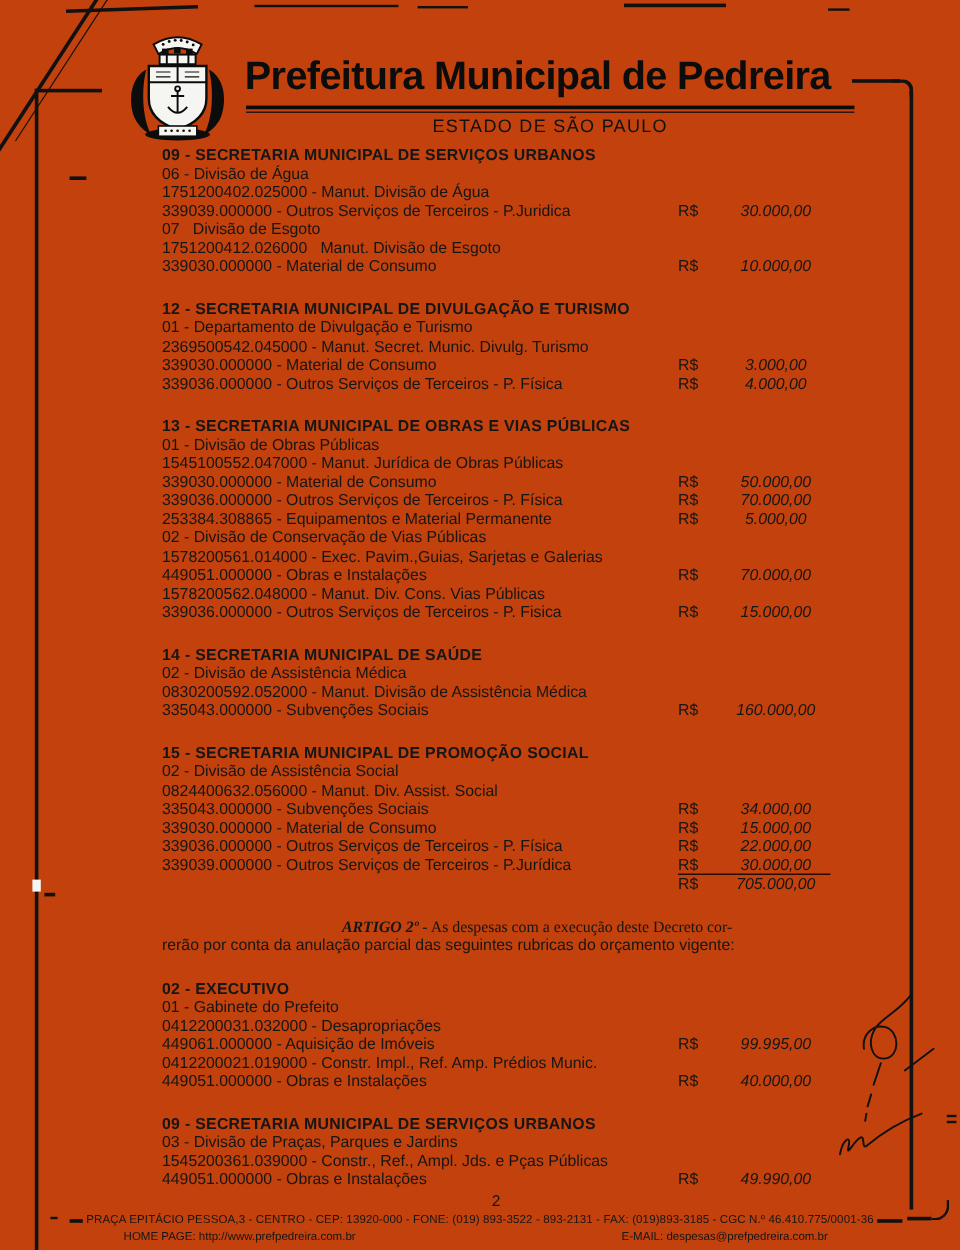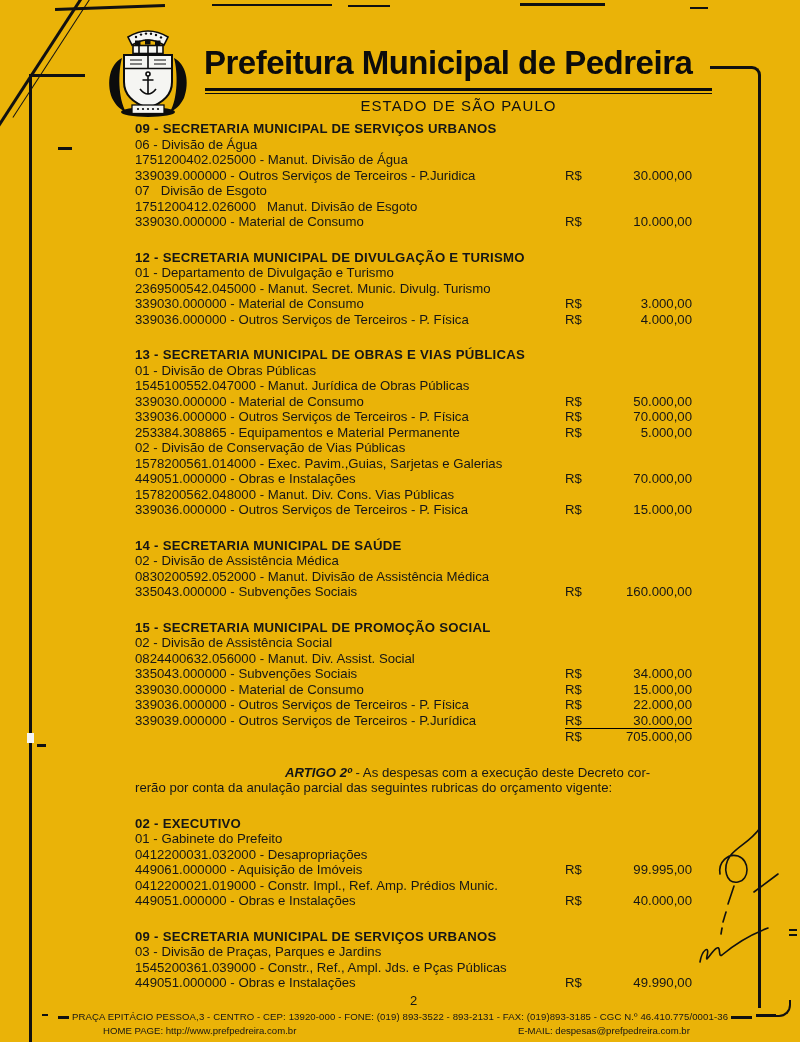--- a/index.html
+++ b/index.html
@@ -1,18 +1,18 @@
 <!DOCTYPE html>
 <html><head>
 <meta charset="utf-8">
 <style>
   html,body{margin:0;padding:0;background:#888;}
   .page{
     position:relative;width:800px;height:1042px;margin:0 auto;
-    background:#eab308;overflow:hidden;
+    background:#c2410c;overflow:hidden;
     font-family:"Liberation Sans",sans-serif;color:#161616;
     -webkit-font-smoothing:antialiased;
   }
   
   .logo{position:absolute;left:92px;top:24px;width:112px;height:96px;}
   .title{
     position:absolute;left:204px;top:44px;width:510px;
     font-size:33px;font-weight:700;letter-spacing:-0.5px;color:#0c0c0c;white-space:nowrap;
   }
   .rule1{position:absolute;left:205px;top:88px;width:507px;height:3px;background:#0c0c0c;}
@@ -23,24 +23,24 @@
   }
   
   .content{position:absolute;left:135px;top:121px;width:557px;font-size:13.2px;line-height:15.5px;}
   .section{margin-top:20px;}
   #sections-1 .section:first-child{margin-top:0;}
   .sec-heading{font-weight:700;letter-spacing:0.25px;}
   .row{display:flex;}
   .label{flex:1 1 auto;white-space:pre;overflow:hidden;}
   .money{flex:0 0 127px;display:flex;}
   .cur{width:36px;}
-  .val{flex:1;text-align:right;}
+  .val{flex:1;text-align:center;font-style:italic;}
   .row.u .money{border-bottom:1.8px solid #000;}
   .article{margin-top:20px;}
-  .article .l1{padding-left:150px;}
+  .article .l1{padding-left:150px;font-family:Liberation Serif, serif;}
   .artigo{font-weight:700;font-style:italic;}
   .page-number{position:absolute;left:135px;top:993px;width:557px;text-align:center;font-size:13px;}
   
   .footer1{position:absolute;left:0;top:1011px;width:800px;text-align:center;font-size:9.6px;letter-spacing:0.1px;color:#161616;white-space:nowrap;}
   .footer2a{position:absolute;left:103px;top:1025px;font-size:9.6px;color:#161616;white-space:nowrap;}
   .footer2b{position:absolute;left:518px;top:1025px;font-size:9.6px;color:#161616;white-space:nowrap;}
   
   .seg{position:absolute;background:#111;}
   .corner{position:absolute;background:transparent;border:0 solid #111;}
   .gapcover{position:absolute;background:#f5f5f2;}

